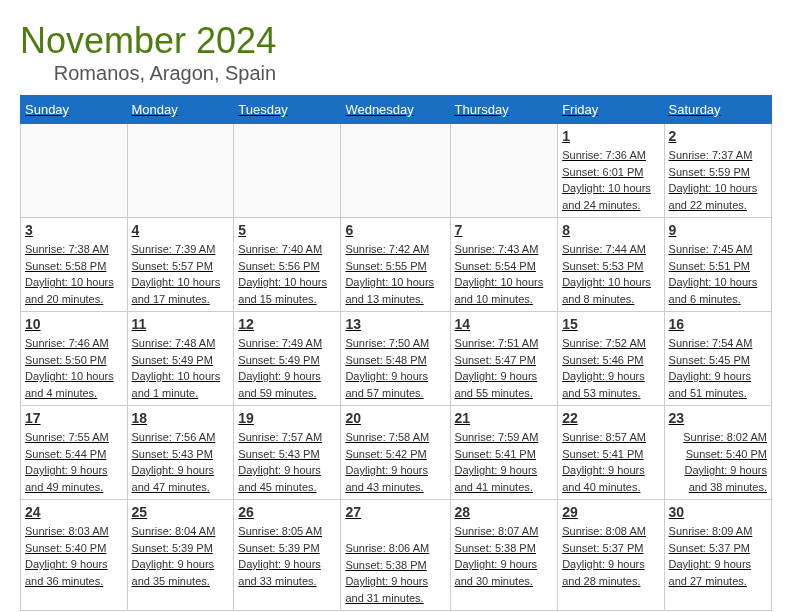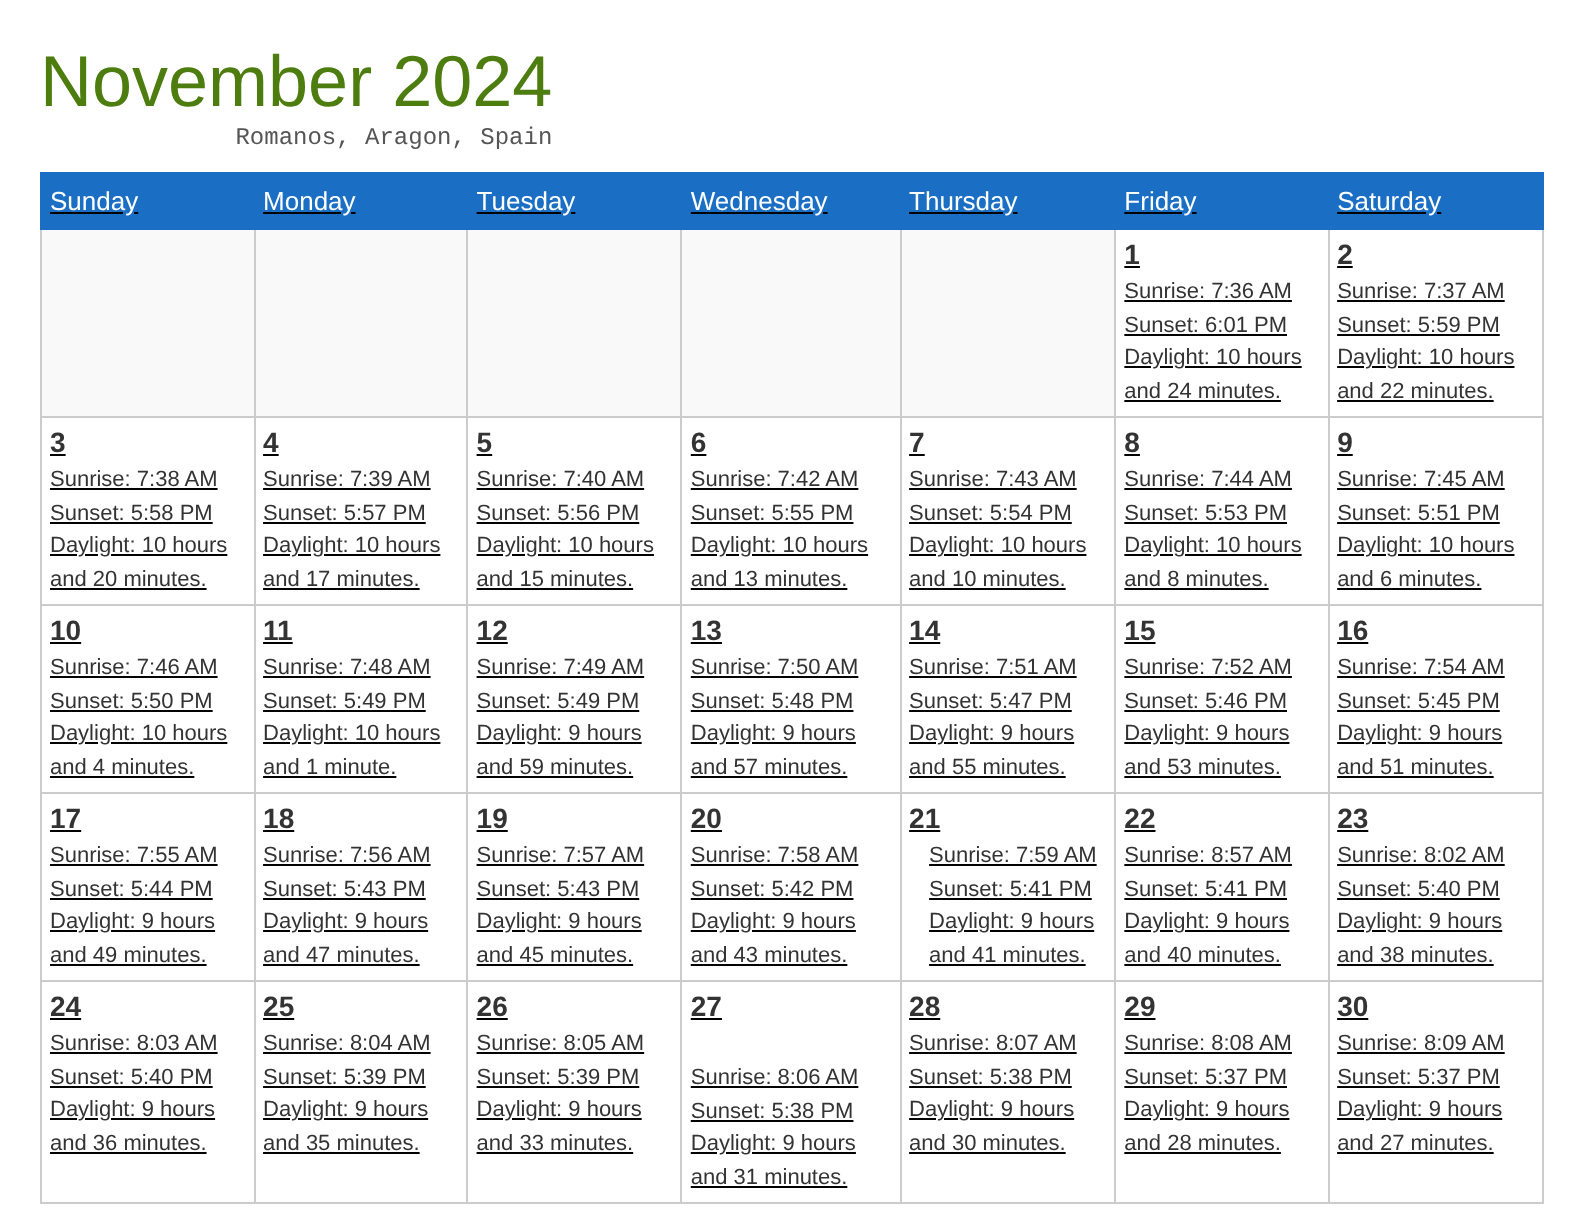--- a/index.html
+++ b/index.html
@@ -36,23 +36,22 @@
     }
     .title-section {
       text-align: right;
     }
     .month-title {
       font-size: 36px;
       font-weight: normal;
       color: #4d7c0f;
     }
     .location {
-      font-size: 12px;
+      font-size: 20px;
       color: #555;
-      font-family: Liberation Mono, monospace;
     }
     .calendar-table {
       width: 100%;
       border-collapse: collapse;
       font-size: 11px;
       text-decoration: underline;
     }
     .calendar-table th {
       background-color: #1a6fc4;
       color: white;
@@ -255,35 +254,35 @@
         </td>
         <td>
           <div class="day-number">20</div>
           <div class="day-info" style="white-space: pre-line;">Sunrise: 7:58 AM
 Sunset: 5:42 PM
 Daylight: 9 hours
 and 43 minutes.</div>
         </td>
         <td>
           <div class="day-number">21</div>
-          <div class="day-info" style="white-space: pre-line; margin-left: 10px;">Sunrise: 7:59 AM
+          <div class="day-info" style="white-space: pre-line;">Sunrise: 7:59 AM
 Sunset: 5:41 PM
 Daylight: 9 hours
 and 41 minutes.</div>
         </td>
         <td>
           <div class="day-number">22</div>
           <div class="day-info" style="white-space: pre-line;">Sunrise: 8:57 AM
 Sunset: 5:41 PM
 Daylight: 9 hours
 and 40 minutes.</div>
         </td>
         <td>
           <div class="day-number">23</div>
-          <div class="day-info" style="white-space: pre-line;">Sunrise: 8:02 AM
+          <div class="day-info" style="white-space: pre-line; text-align: right;">Sunrise: 8:02 AM
 Sunset: 5:40 PM
 Daylight: 9 hours
 and 38 minutes.</div>
         </td>
       </tr>
       <tr>
         <td>
           <div class="day-number">24</div>
           <div class="day-info" style="white-space: pre-line;">Sunrise: 8:03 AM
 Sunset: 5:40 PM

